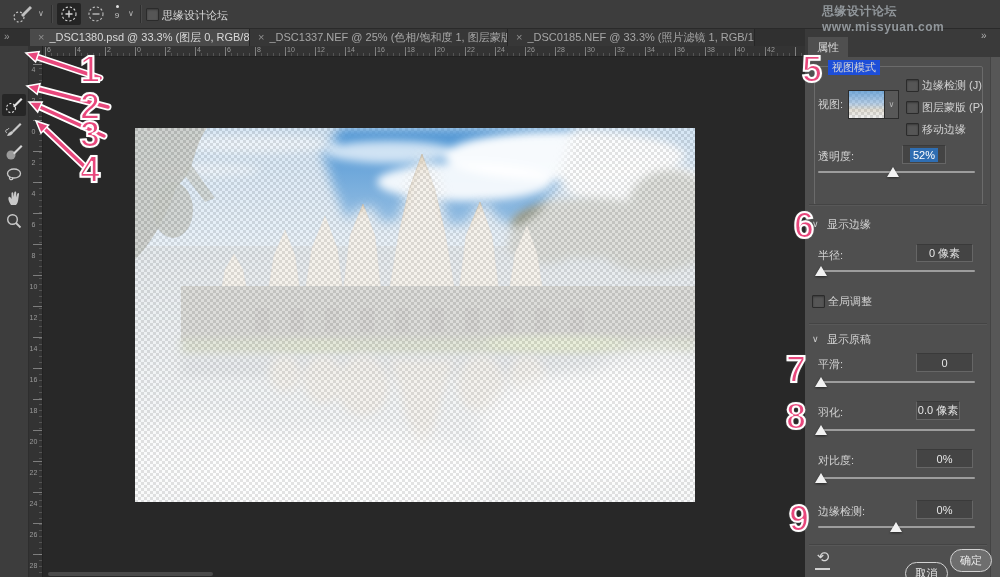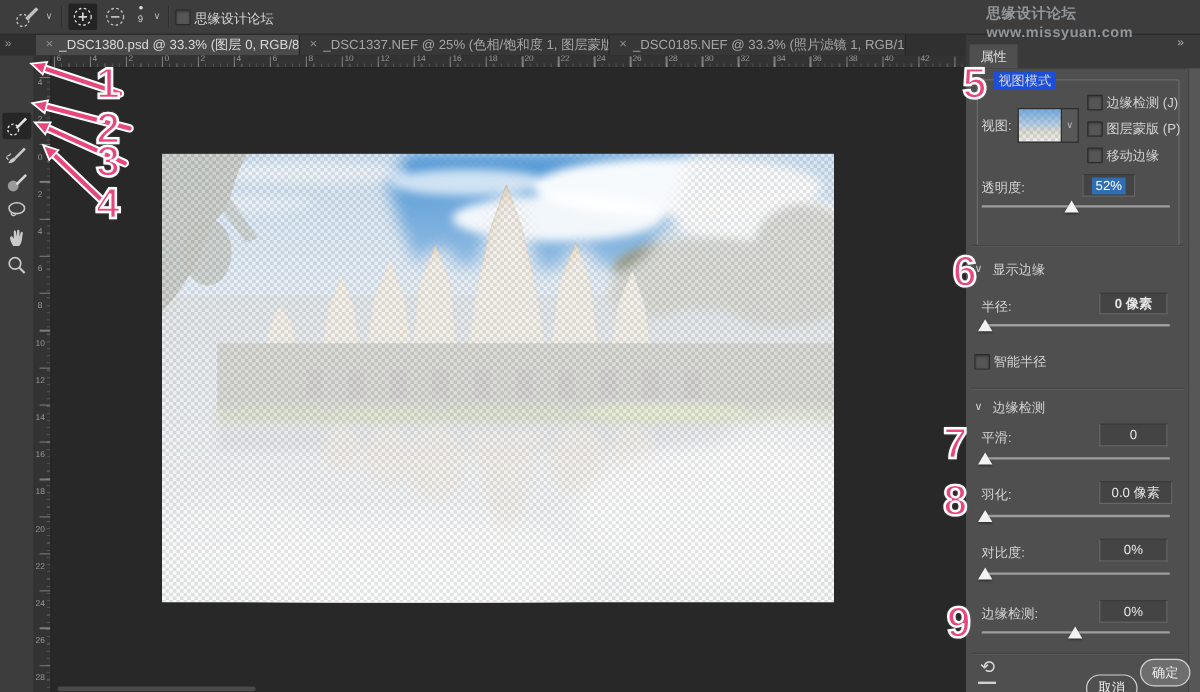--- a/index.html
+++ b/index.html
@@ -368,42 +368,42 @@
   <div class="slider" style="left:818px;top:166px;">
     <div class="track"></div>
     <div class="thumb" style="left:75px;"></div>
   </div>
 
   <div class="divider" style="top:204px;"></div>
 
   <div class="sect-chev" style="left:812px;top:219px;">∨</div>
   <div class="pl" style="left:827px;top:217px;">显示边缘</div>
   <div class="pl" style="left:818px;top:248px;">半径:</div>
-  <div class="pinput" style="left:916px;top:244px;width:57px;height:18px;font-weight:bold;">0 像素</div>
+  <div class="pinput" style="left:916px;top:244px;width:57px;height:18px;">0 像素</div>
   <div class="slider" style="left:818px;top:265px;">
     <div class="track"></div>
     <div class="thumb" style="left:3px;"></div>
   </div>
   <div class="abs cbox" style="left:812px;top:295px;z-index:12;"></div>
-  <div class="pl" style="left:828px;top:294px;">智能半径</div>
+  <div class="pl" style="left:828px;top:294px;">全局调整</div>
 
   <div class="divider" style="top:323px;"></div>
 
   <div class="sect-chev" style="left:812px;top:334px;">∨</div>
-  <div class="pl" style="left:827px;top:332px;">边缘检测</div>
+  <div class="pl" style="left:827px;top:332px;">显示原稿</div>
 
   <div class="pl" style="left:818px;top:357px;">平滑:</div>
   <div class="pinput" style="left:916px;top:353px;width:57px;height:19px;">0</div>
   <div class="slider" style="left:818px;top:376px;">
     <div class="track"></div>
     <div class="thumb" style="left:3px;"></div>
   </div>
 
   <div class="pl" style="left:818px;top:405px;">羽化:</div>
-  <div class="pinput" style="left:916px;top:401px;width:61px;height:19px;">0.0 像素</div>
+  <div class="pinput" style="left:916px;top:401px;width:44px;height:19px;">0.0 像素</div>
   <div class="slider" style="left:818px;top:424px;">
     <div class="track"></div>
     <div class="thumb" style="left:3px;"></div>
   </div>
 
   <div class="pl" style="left:818px;top:453px;">对比度:</div>
   <div class="pinput" style="left:916px;top:449px;width:57px;height:19px;">0%</div>
   <div class="slider" style="left:818px;top:472px;">
     <div class="track"></div>
     <div class="thumb" style="left:3px;"></div>

